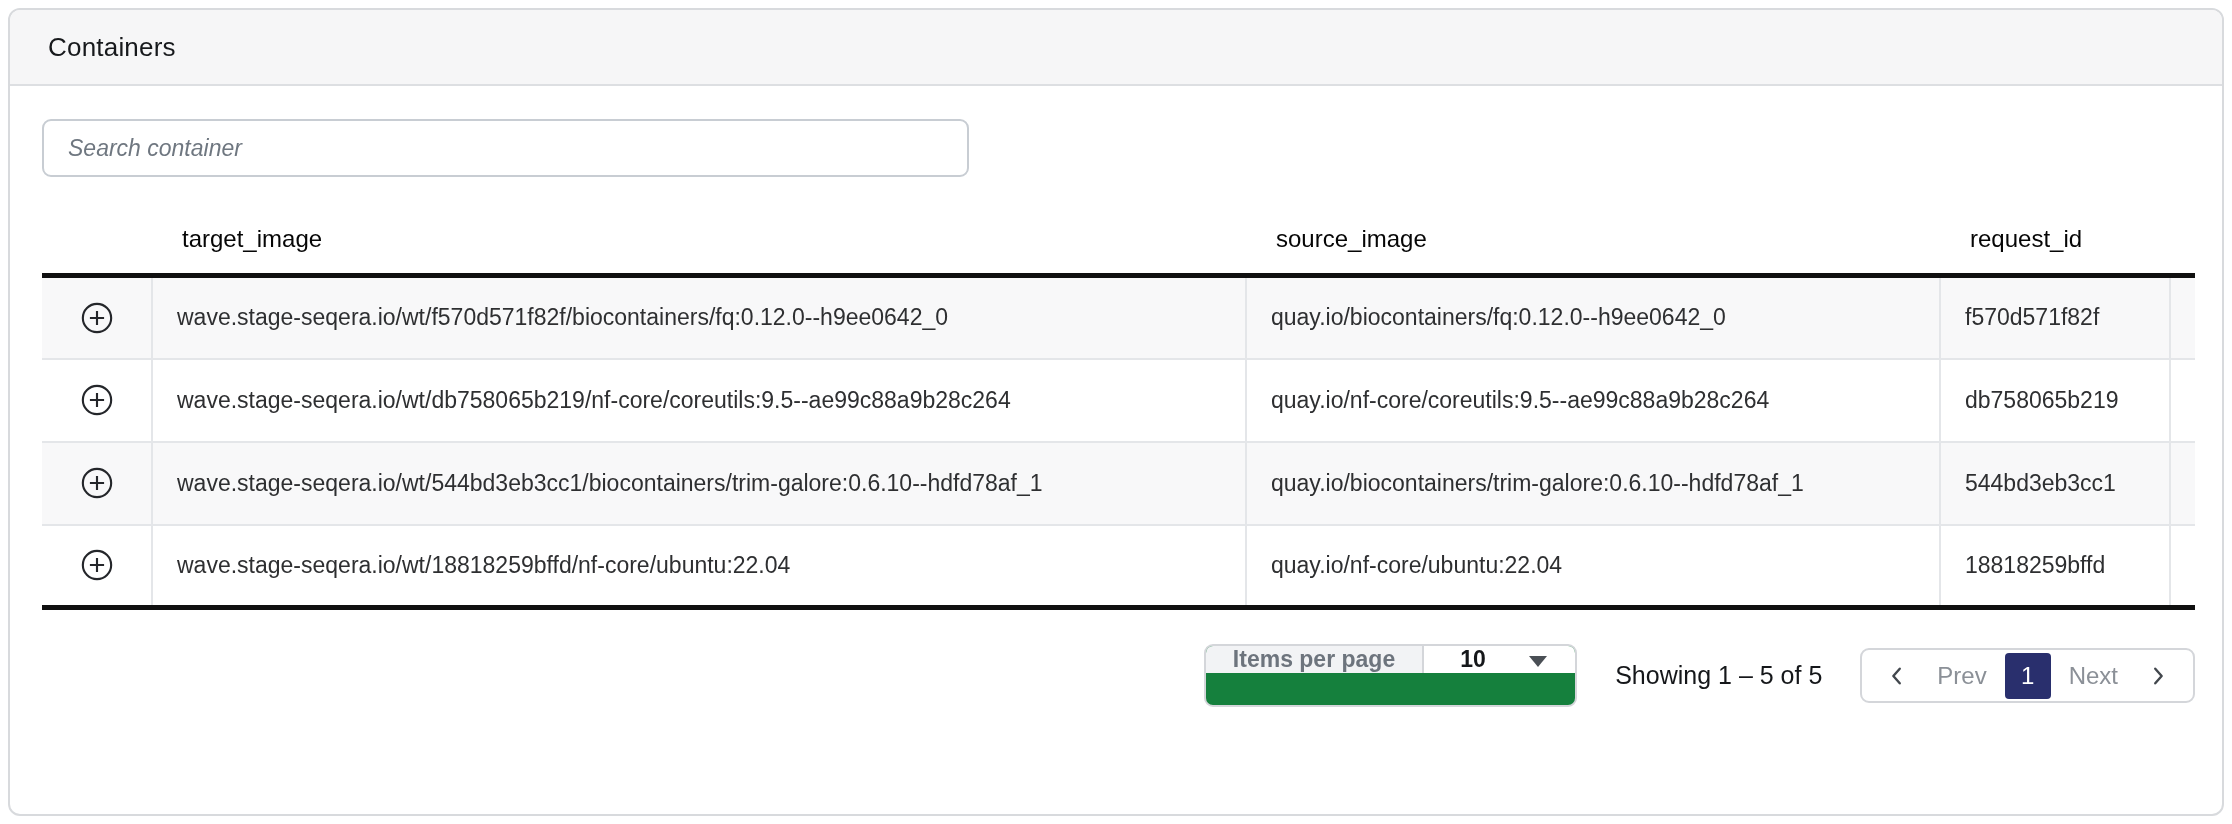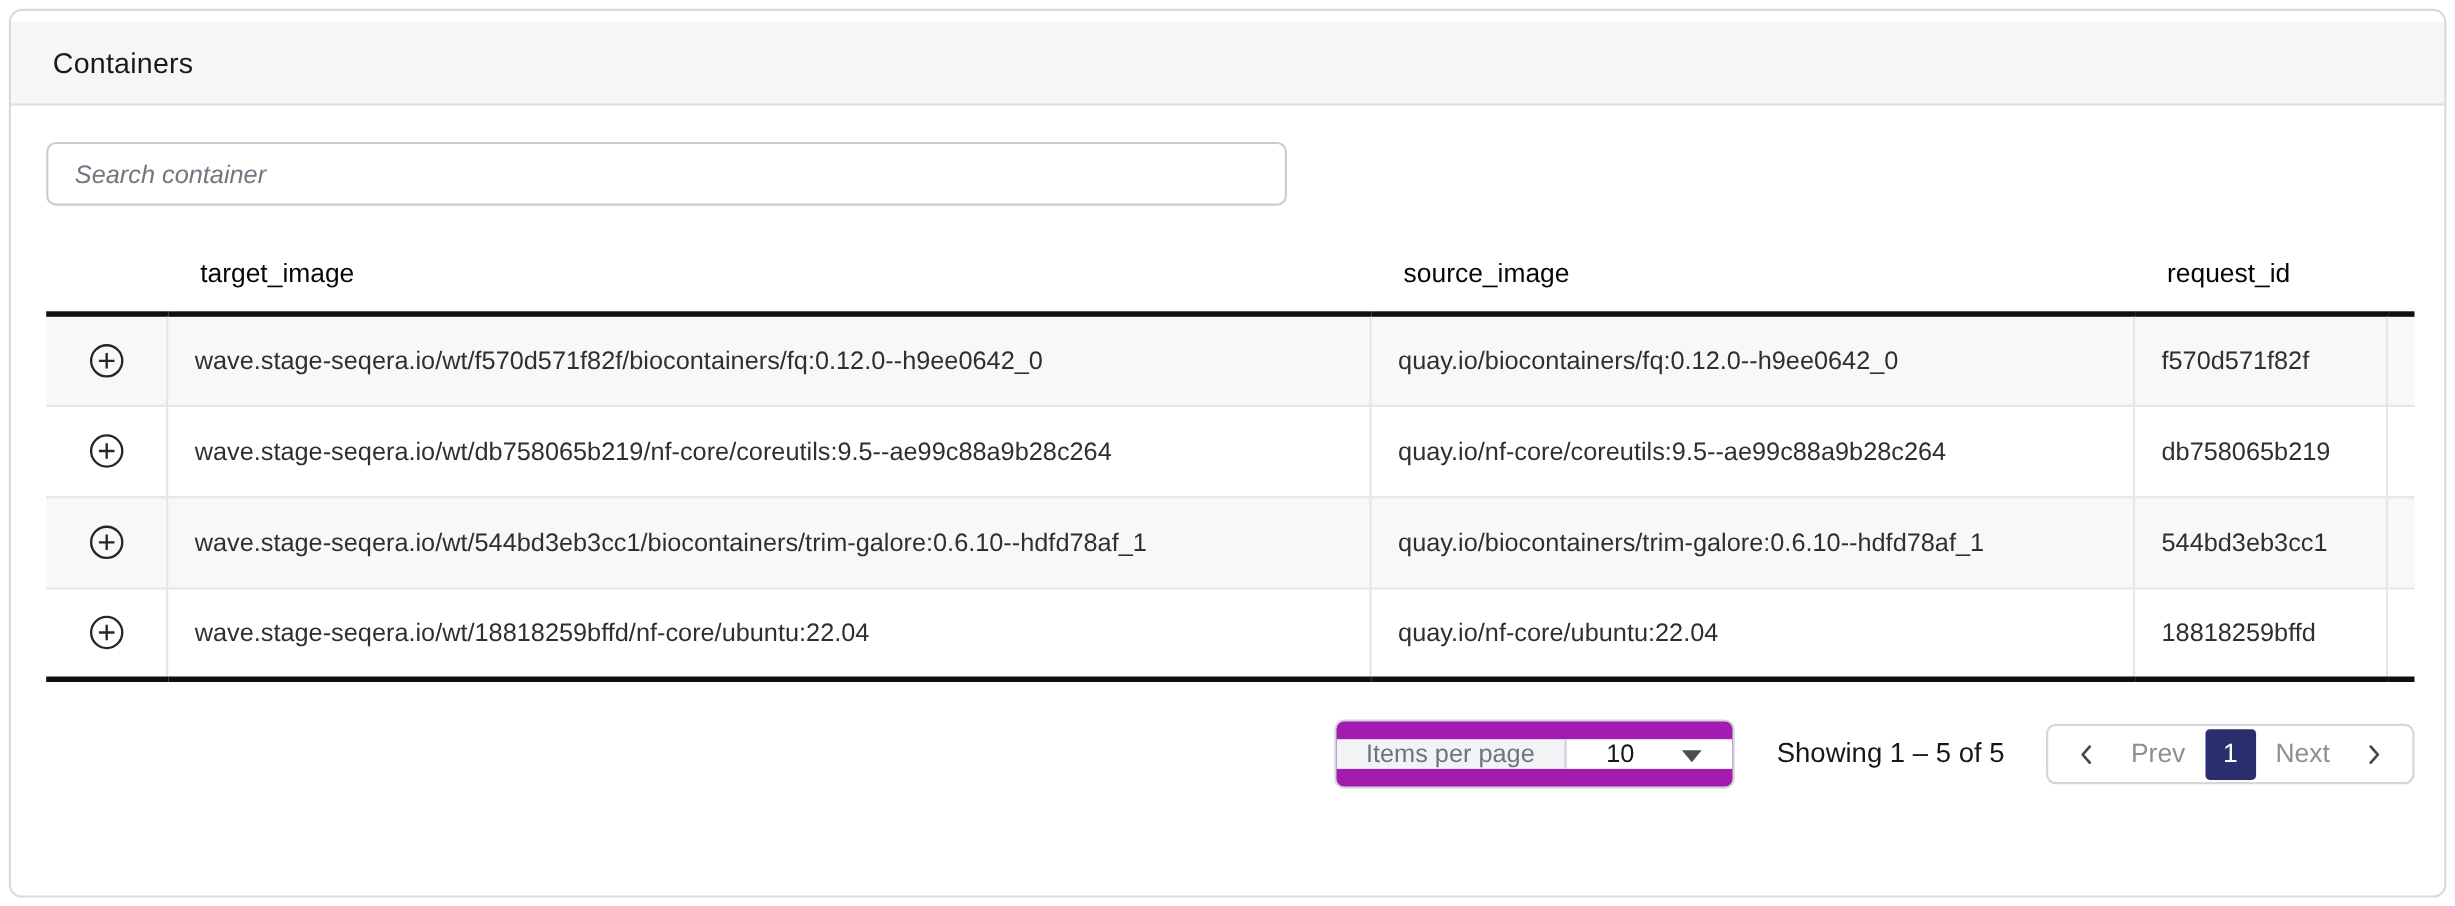--- a/index.html
+++ b/index.html
@@ -18,32 +18,31 @@
     border-radius: 12px;
     overflow: hidden;
   }
   .card-header {
     height: 76px;
     background: #f6f6f7;
     border-bottom: 2px solid #dddfe2;
     display: flex;
     align-items: center;
     padding: 0 38px;
-    margin-top: 10px;
   }
   .card-title {
     font-size: 26px;
     font-weight: 500;
     color: #17191c;
     letter-spacing: 0.2px;
   }
   .card-body { padding: 33px 30px 0 32px; }
 
   .search-input {
-    width: 1128px; height: 58px;
+    width: 927px; height: 58px;
     border: 2px solid #c8cdd3;
     border-radius: 9px;
     padding: 0 24px;
     font-size: 23px;
     color: #333;
     outline: none;
     font-family: inherit;
     background: #fff;
   }
   .search-input::placeholder {
@@ -96,26 +95,27 @@
 
   .pagination-bar {
     width: 2153px;
     margin-top: 34px;
     display: flex;
     justify-content: flex-end;
     align-items: center;
   }
   .ipp-group {
     display: flex;
-    align-items: center;
+    align-items: flex-start;
     height: 63px;
     border: 2px solid #d4d6da;
     border-radius: 9px;
     overflow: hidden;
-    background: #a21caf;
+    background: #15803d;
+    font-weight: bold;
   }
   .ipp-label {
     display: flex; align-items: center;
     background: #f2f3f5;
     color: #6d747d;
     font-size: 23px;
     padding: 0 27px;
     border-right: 2px solid #d4d6da;
   }
   .ipp-select {

